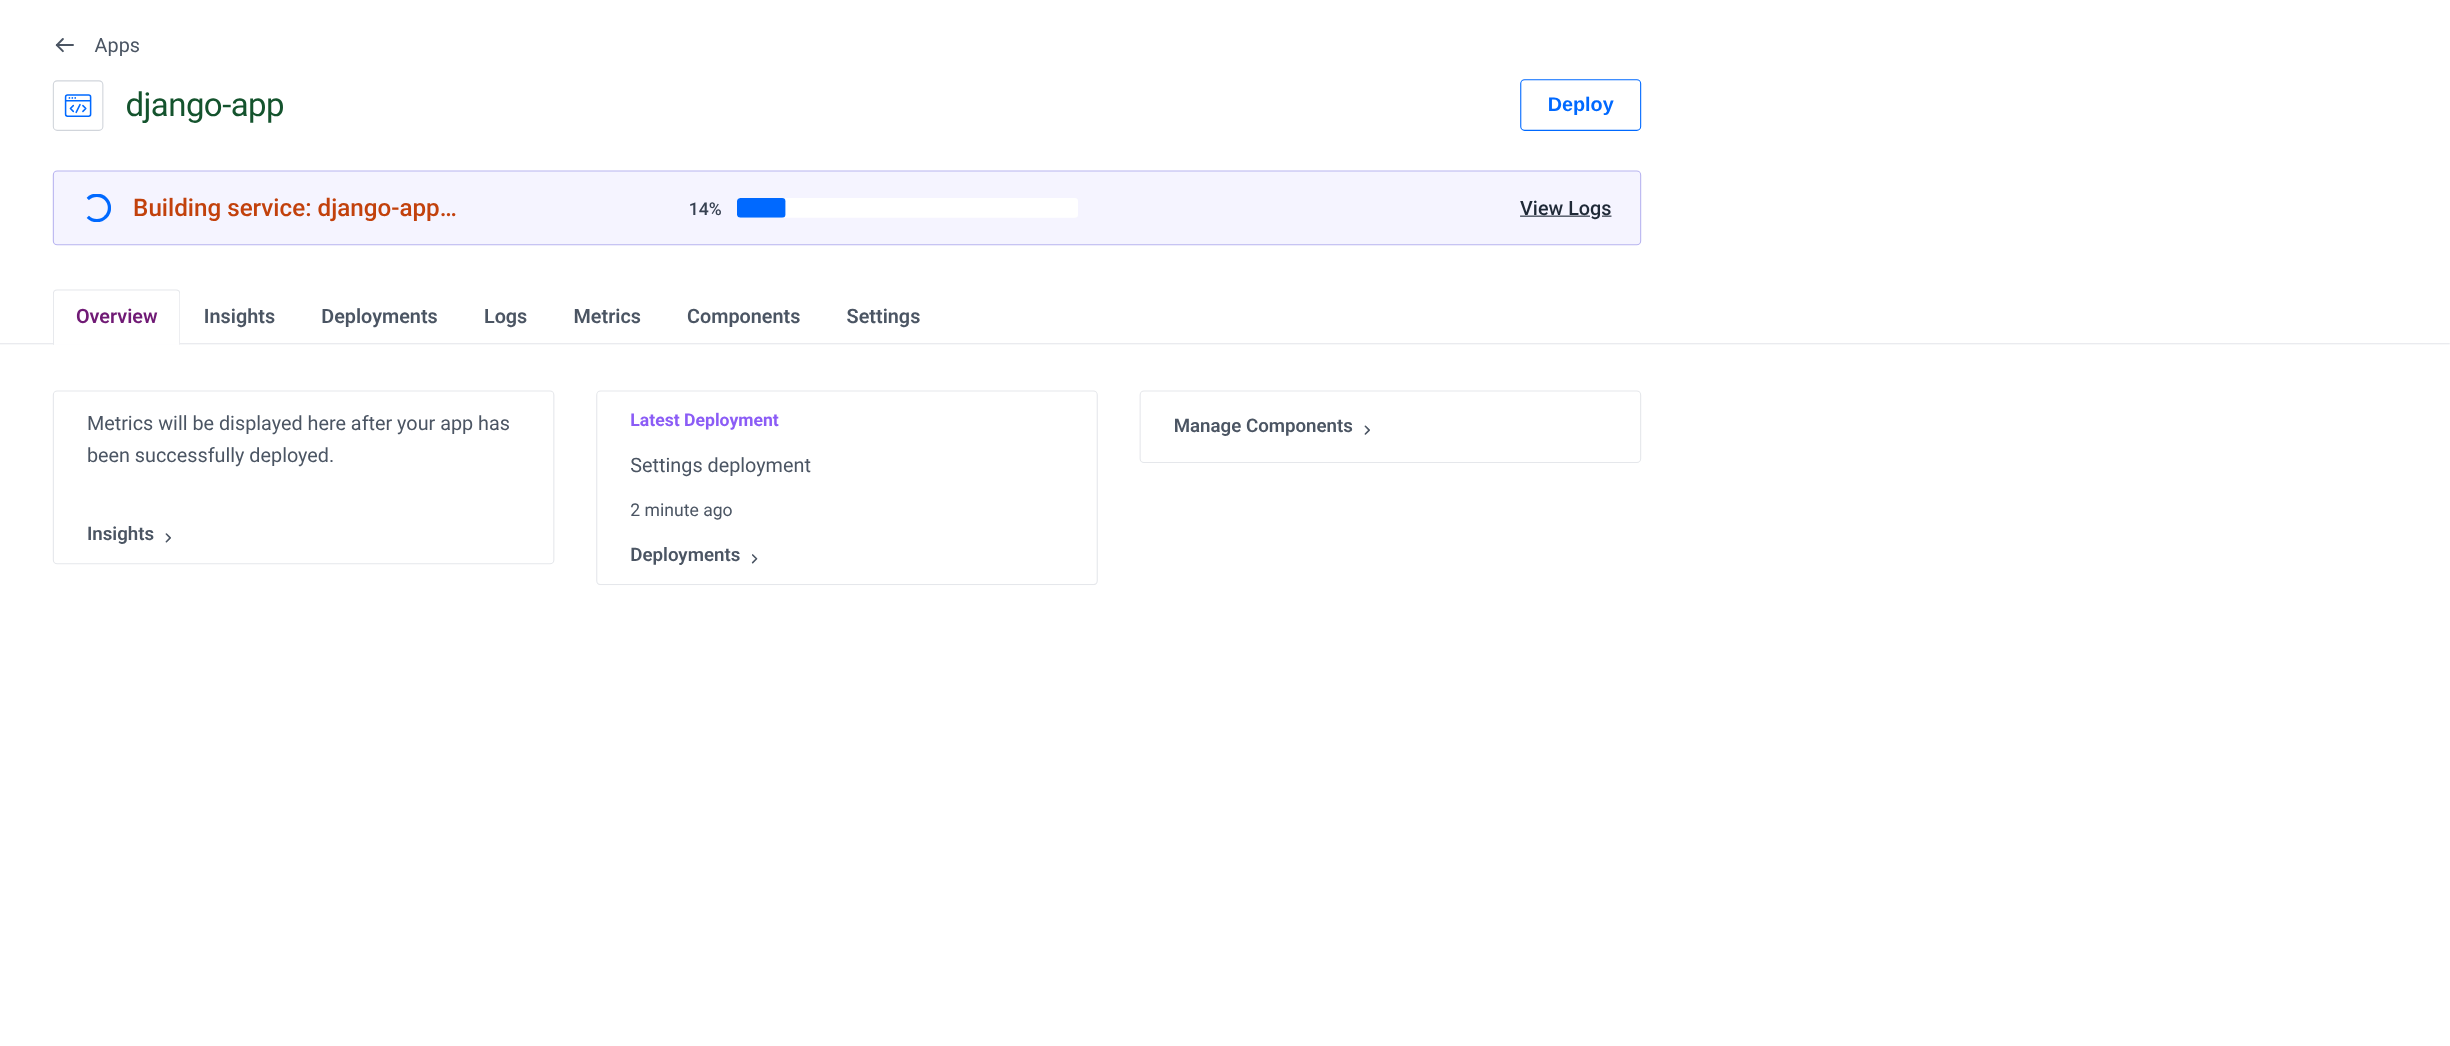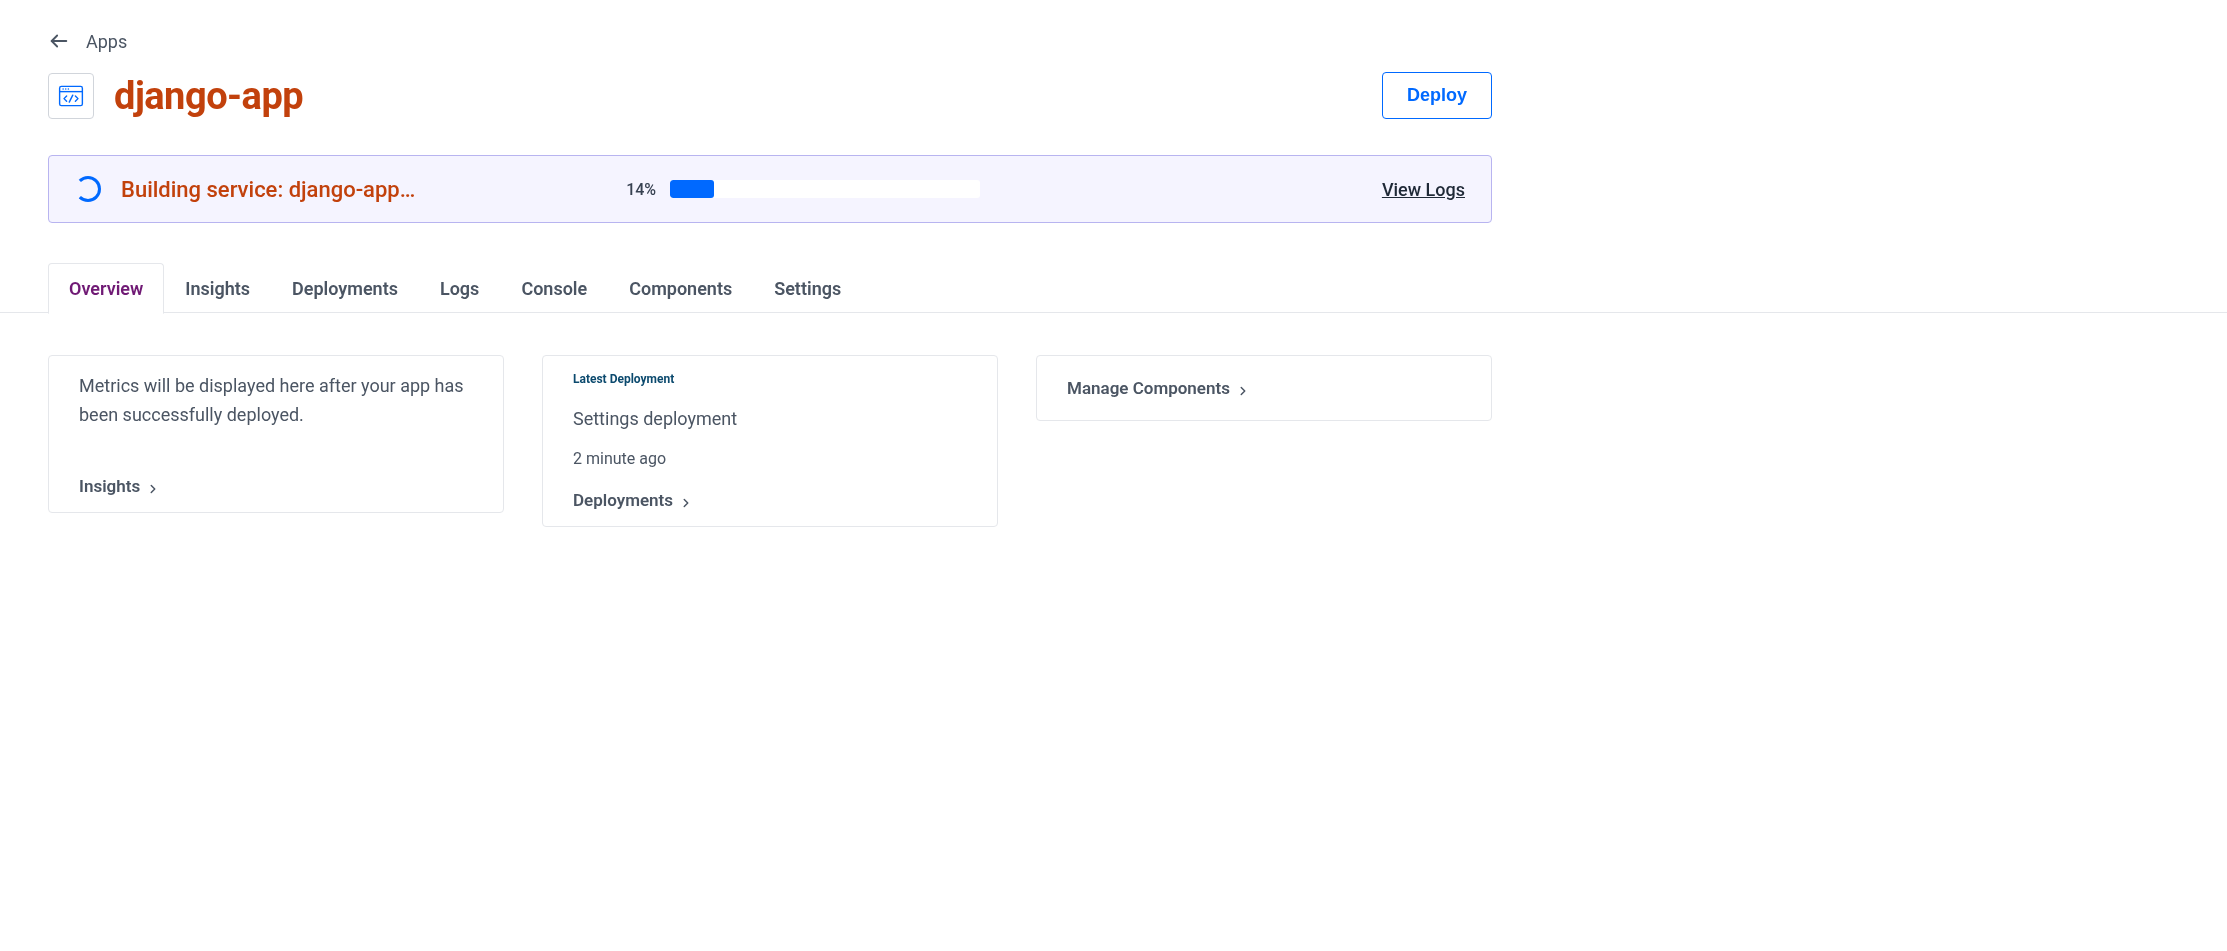--- a/index.html
+++ b/index.html
@@ -48,23 +48,23 @@
       width: 46px;
       height: 46px;
       border: 1px solid #d1d5db;
       border-radius: 4px;
       display: flex;
       align-items: center;
       justify-content: center;
       background: #fff;
     }
     .page-title {
-      font-size: 38px;
-      font-weight: 700;
-      color: #c2410c;
+      font-size: 30px;
+      font-weight: 400;
+      color: #14532d;
       letter-spacing: -0.5px;
     }
     .deploy-btn {
       border: 1px solid #0069ff;
       background: #fff;
       color: #0069ff;
       font-size: 18px;
       font-weight: 600;
       padding: 12px 24px;
       border-radius: 4px;
@@ -181,23 +181,23 @@
       padding: 16px 30px;
       flex: 1;
       min-width: 0;
     }
     .card-text {
       font-size: 18px;
       color: #4b5563;
       line-height: 1.6;
     }
     .card-heading {
-      font-size: 12px;
+      font-size: 16px;
       font-weight: 700;
-      color: #0c4a6e;
+      color: #8b5cf6;
       margin-bottom: 22px;
     }
     .card-sub {
       font-size: 18px;
       color: #4b5563;
       margin-bottom: 20px;
     }
     .card-meta {
       font-size: 16px;
       color: #4b5563;
@@ -270,21 +270,21 @@
     <span class="view-logs">View Logs</span>
   </div>
 
   <div class="tabs-wrapper">
     <div class="tabs-border"></div>
     <div class="tabs" id="tabs-container">
         <div class="tab active">Overview</div>
         <div class="tab">Insights</div>
         <div class="tab">Deployments</div>
         <div class="tab">Logs</div>
-        <div class="tab">Console</div>
+        <div class="tab">Metrics</div>
         <div class="tab">Components</div>
         <div class="tab">Settings</div>
       </div>
   </div>
 
   <div class="cards-row">
 
     <div class="card">
       <div class="card-text">Metrics will be displayed here after your app has been successfully deployed.</div>
       <div class="card-link">

